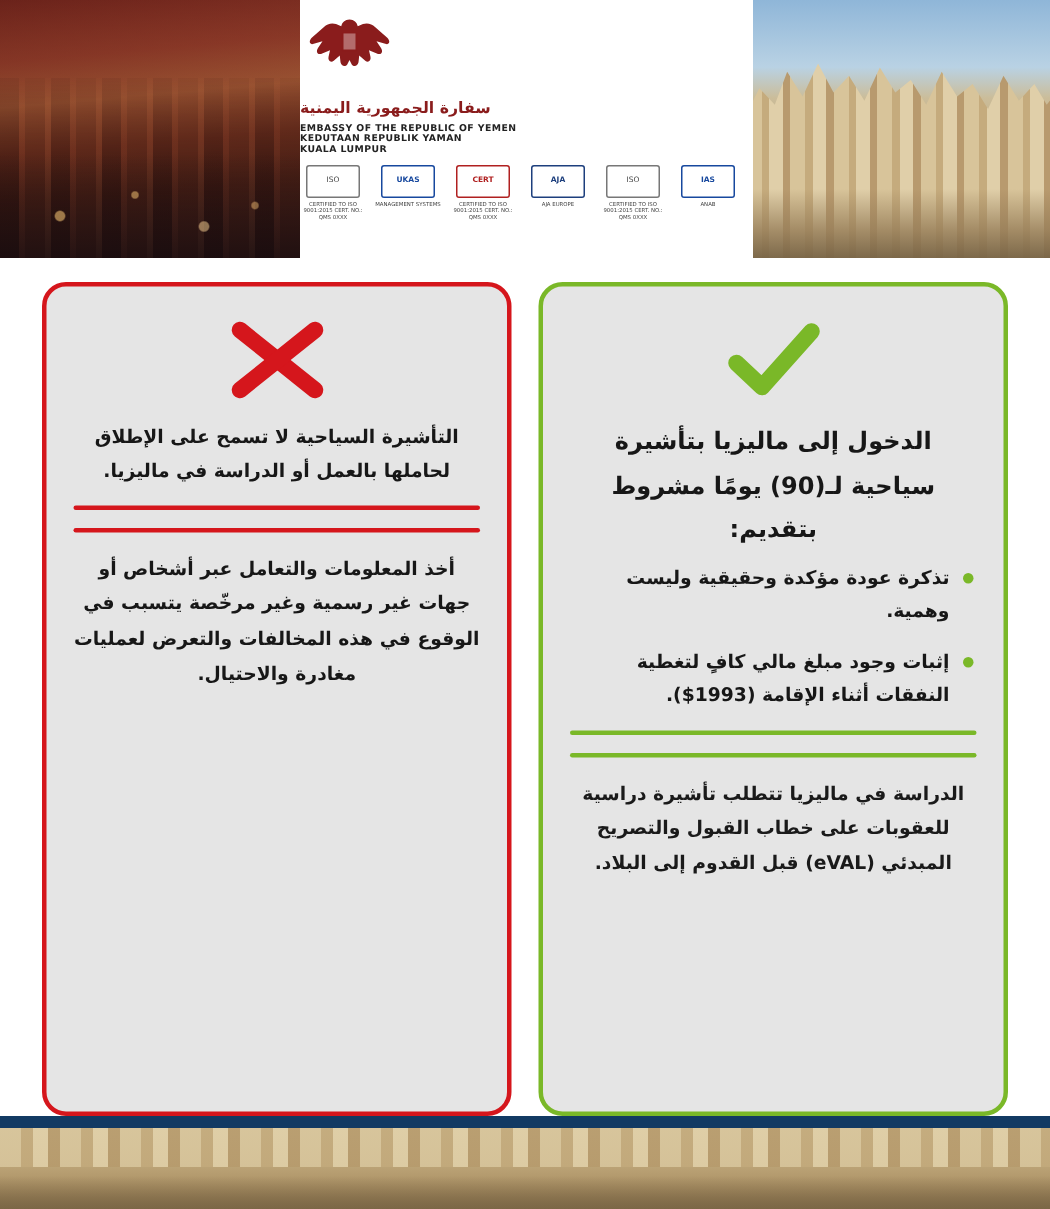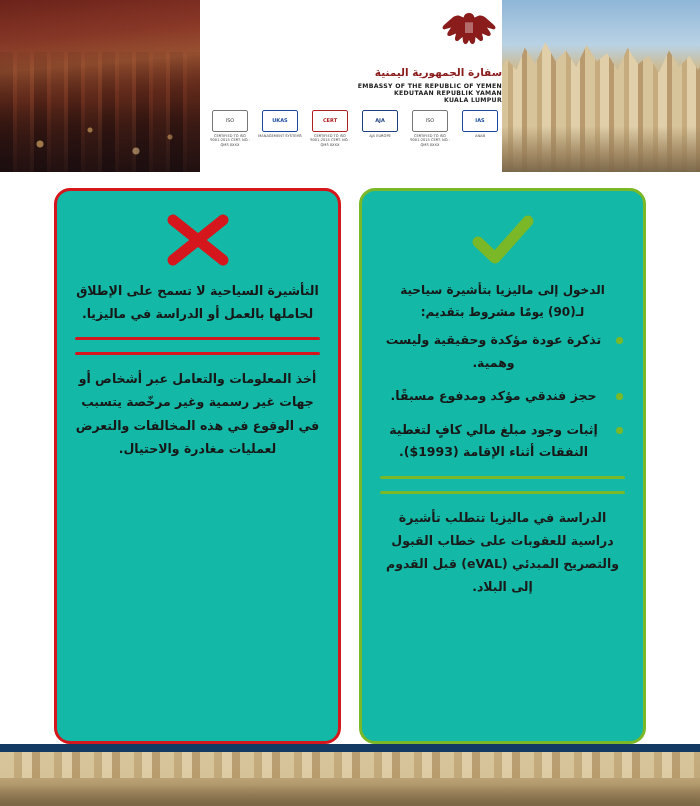--- a/index.html
+++ b/index.html
@@ -97,21 +97,21 @@
 
   .header-center {
     position: absolute;
     left: 200px;
     top: 0;
     width: 302px;
     height: 172px;
     background: #ffffff;
     display: flex;
     flex-direction: column;
-    align-items: flex-start;
+    align-items: flex-end;
     justify-content: flex-start;
     padding-top: 8px;
     box-sizing: border-box;
   }
 
   .emblem {
     width: 66px;
     height: 62px;
     position: relative;
     margin-bottom: 1px;
@@ -207,22 +207,22 @@
     background: #ffffff;
     display: flex;
     flex-direction: row-reverse;
     justify-content: center;
     gap: 18px;
     padding-top: 16px;
     box-sizing: border-box;
   }
 
   .card {
-    width: 287px;
-    background: #14b8a6;
+    width: 313px;
+    background: #e5e5e5;
     border-radius: 16px;
     padding: 16px 18px 18px 18px;
     box-sizing: border-box;
     position: relative;
   }
   .card.red { border: 3px solid #d5161c; }
   .card.green { border: 3px solid #7ab828; }
 
   .mark {
     display: flex;
@@ -254,40 +254,40 @@
   ul.bullets {
     list-style: none;
     margin: 6px 0 0 0;
     padding: 0;
     direction: rtl;
   }
   ul.bullets li {
     position: relative;
     padding-right: 18px;
     margin-bottom: 11px;
-    text-align: center;
+    text-align: right;
     font-weight: bold;
     font-size: 12.5px;
     line-height: 1.8;
     color: #171717;
   }
   ul.bullets li::before {
     content: "";
     position: absolute;
     right: 2px;
     top: 8px;
     width: 7px;
     height: 7px;
     border-radius: 50%;
     background: #7ab828;
   }
   .intro-green {
     text-align: center;
     font-weight: bold;
-    font-size: 12px;
+    font-size: 16px;
     line-height: 1.85;
     direction: rtl;
     color: #171717;
   }
 
   
   .footer {
     position: relative;
     width: 700px;
     height: 62px;
@@ -408,21 +408,20 @@
     <div class="mark">
       <svg width="74" height="60" viewBox="0 0 74 60" xmlns="http://www.w3.org/2000/svg">
         <polyline points="12,32 29,48 62,11" fill="none" stroke="#7ab828" stroke-width="11" stroke-linecap="round" stroke-linejoin="round"></polyline>
       </svg>
     </div>
 
     <div class="intro-green">الدخول إلى ماليزيا بتأشيرة سياحية لـ(90) يومًا مشروط بتقديم:</div>
 
     <ul class="bullets">
       <li>تذكرة عودة مؤكدة وحقيقية وليست وهمية.</li>
-      <li>حجز فندقي مؤكد ومدفوع مسبقًا.</li>
       <li>إثبات وجود مبلغ مالي كافٍ لتغطية النفقات أثناء الإقامة (1993$).</li>
     </ul>
 
     <div class="divider"></div>
     <div class="divider"></div>
     <div class="rtl-text">الدراسة في ماليزيا تتطلب تأشيرة دراسية للعقوبات على خطاب القبول والتصريح المبدئي (eVAL) قبل القدوم إلى البلاد.</div>
   </div>
 
 </div>
 

